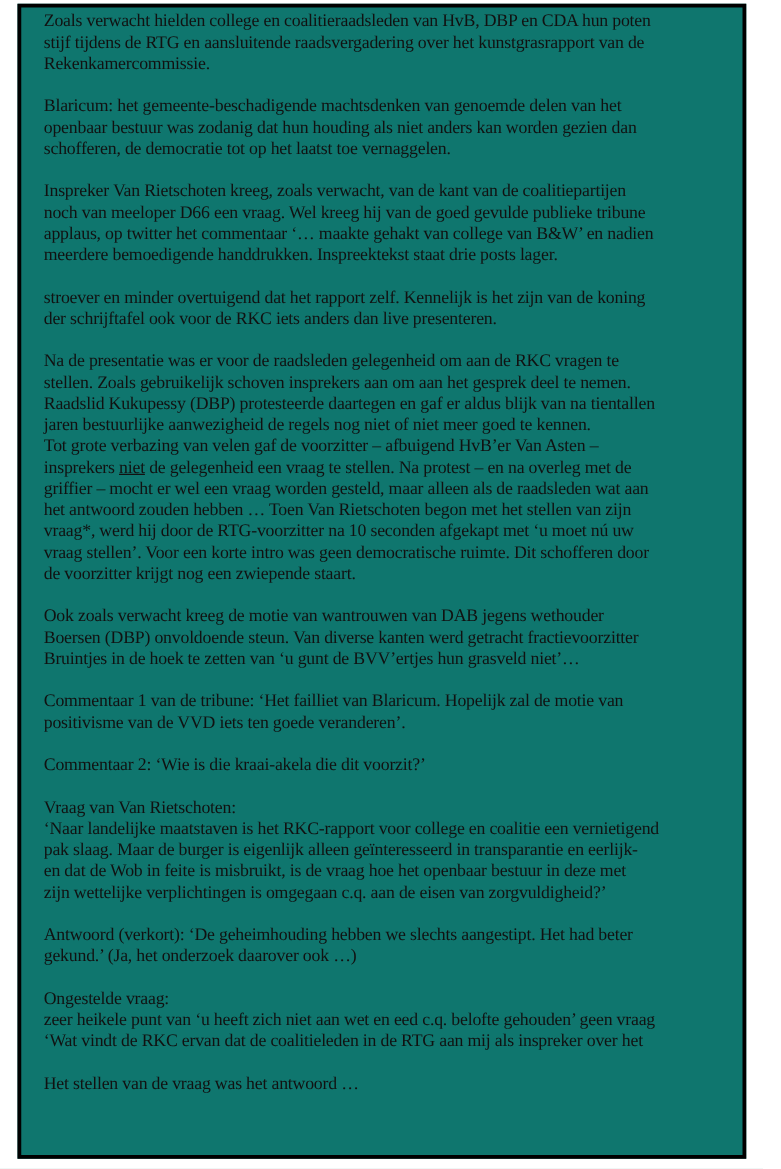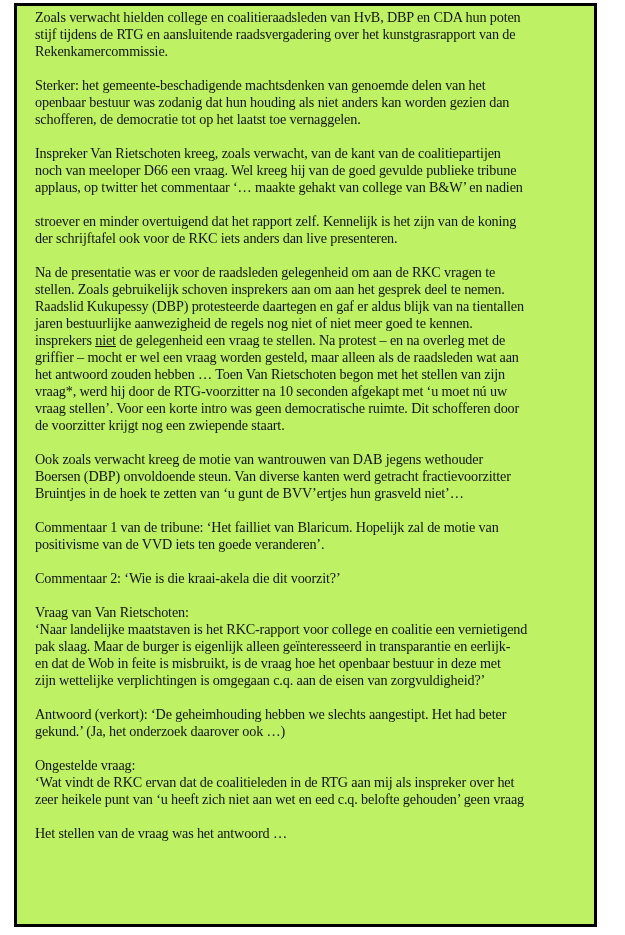--- a/index.html
+++ b/index.html
@@ -13,21 +13,21 @@
       position: relative;
       overflow: hidden;
     }
     .doc-frame {
       position: absolute;
       left: 14px;
       top: 3px;
       width: 577px;
       height: 918px;
       border: 3px solid #000000;
-      background: #bef264;
+      background: #0f766e;
     }
     .doc-body {
       position: absolute;
       left: 18px;
       top: 3px;
       width: 556px;
       font-family: "Liberation Serif", serif;
       font-size: 14.2px;
       line-height: 17px;
       color: #111111;
@@ -47,41 +47,43 @@
 <div class="doc-frame">
   <div class="doc-body">
 
     <p class="para">
       <span class="line">Zoals verwacht hielden college en coalitieraadsleden van HvB, DBP en CDA hun poten</span>
       <span class="line">stijf tijdens de RTG en aansluitende raadsvergadering over het kunstgrasrapport van de</span>
       <span class="line">Rekenkamercommissie.</span>
     </p>
 
     <p class="para">
-      <span class="line">Sterker: het gemeente-beschadigende machtsdenken van genoemde delen van het</span>
+      <span class="line">Blaricum: het gemeente-beschadigende machtsdenken van genoemde delen van het</span>
       <span class="line">openbaar bestuur was zodanig dat hun houding als niet anders kan worden gezien dan</span>
       <span class="line">schofferen, de democratie tot op het laatst toe vernaggelen.</span>
     </p>
 
     <p class="para">
       <span class="line">Inspreker Van Rietschoten kreeg, zoals verwacht, van de kant van de coalitiepartijen</span>
       <span class="line">noch van meeloper D66 een vraag. Wel kreeg hij van de goed gevulde publieke tribune</span>
       <span class="line">applaus, op twitter het commentaar ‘… maakte gehakt van college van B&amp;W’ en nadien</span>
+      <span class="line">meerdere bemoedigende handdrukken. Inspreektekst staat drie posts lager.</span>
     </p>
 
     <p class="para">
       <span class="line">stroever en minder overtuigend dat het rapport zelf. Kennelijk is het zijn van de koning</span>
       <span class="line">der schrijftafel ook voor de RKC iets anders dan live presenteren.</span>
     </p>
 
     <p class="para">
       <span class="line">Na de presentatie was er voor de raadsleden gelegenheid om aan de RKC vragen te</span>
       <span class="line">stellen. Zoals gebruikelijk schoven insprekers aan om aan het gesprek deel te nemen.</span>
       <span class="line">Raadslid Kukupessy (DBP) protesteerde daartegen en gaf er aldus blijk van na tientallen</span>
       <span class="line">jaren bestuurlijke aanwezigheid de regels nog niet of niet meer goed  te kennen.</span>
+      <span class="line">Tot grote verbazing van velen gaf de voorzitter – afbuigend HvB’er Van Asten –</span>
       <span class="line"><span>insprekers </span><u>niet</u><span> de gelegenheid een vraag te stellen. Na protest – en na overleg met de</span></span>
       <span class="line">griffier – mocht er wel een vraag worden gesteld, maar alleen als de raadsleden wat aan</span>
       <span class="line">het antwoord zouden hebben … Toen Van Rietschoten begon met het stellen van zijn</span>
       <span class="line">vraag*, werd hij door de RTG-voorzitter na 10 seconden afgekapt met ‘u moet nú uw</span>
       <span class="line">vraag stellen’. Voor een korte intro was geen democratische ruimte. Dit schofferen door</span>
       <span class="line">de voorzitter krijgt nog een zwiepende staart.</span>
     </p>
 
     <p class="para">
       <span class="line">Ook zoals verwacht kreeg de motie van wantrouwen van DAB jegens wethouder</span>
@@ -106,22 +108,22 @@
       <span class="line">zijn wettelijke verplichtingen is omgegaan c.q. aan de eisen van zorgvuldigheid?’</span>
     </p>
 
     <p class="para">
       <span class="line">Antwoord (verkort): ‘De geheimhouding hebben we slechts aangestipt. Het had beter</span>
       <span class="line">gekund.’ (Ja, het onderzoek daarover ook …)</span>
     </p>
 
     <p class="para">
       <span class="line">Ongestelde vraag:</span>
+      <span class="line">zeer heikele punt van ‘u heeft zich niet aan wet en eed c.q. belofte gehouden’ geen vraag</span>
       <span class="line">‘Wat vindt de RKC ervan dat de coalitieleden in de RTG aan mij als inspreker over het</span>
-      <span class="line">zeer heikele punt van ‘u heeft zich niet aan wet en eed c.q. belofte gehouden’ geen vraag</span>
     </p>
 
     <p class="para last">
       <span class="line">Het stellen van de vraag was het antwoord …</span>
     </p>
 
   </div>
 </div>
 
 </body></html>

